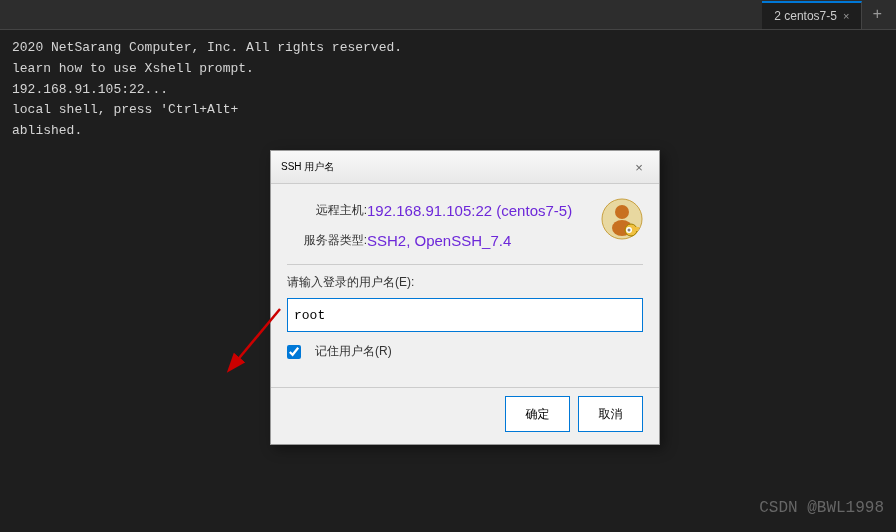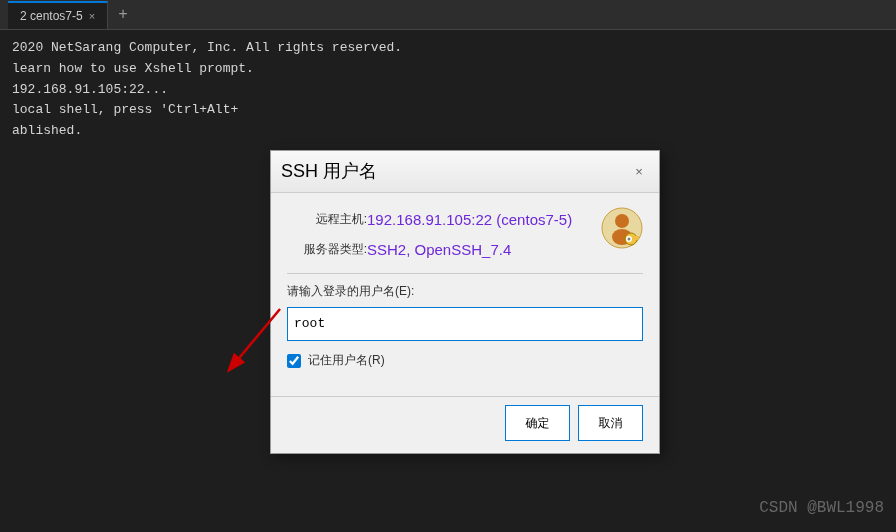--- a/index.html
+++ b/index.html
@@ -13,20 +13,21 @@
     }
 
     
     .title-bar {
       background: #2d2d2d;
       height: 30px;
       display: flex;
       align-items: center;
       padding: 9px 8px;
       border-bottom: 1px solid #444;
+      justify-content: flex-end;
     }
     .tab {
       background: #1e1e1e;
       color: #ccc;
       padding: 4px 12px;
       font-size: 12px;
       font-family: Arial, sans-serif;
       display: flex;
       align-items: center;
       gap: 6px;
@@ -73,21 +74,21 @@
     }
     .dialog-titlebar {
       background: linear-gradient(to bottom, #f8f8f8, #e8e8e8);
       padding: 6px 10px;
       display: flex;
       align-items: center;
       justify-content: space-between;
       border-bottom: 1px solid #ccc;
     }
     .dialog-title {
-      font-size: 18px;
+      font-size: 10px;
       font-weight: normal;
       color: #000;
     }
     .dialog-close-btn {
       width: 20px;
       height: 20px;
       background: none;
       border: 1px solid transparent;
       cursor: pointer;
       font-size: 13px;
@@ -138,21 +139,21 @@
       border: 1px solid #0078d7;
       background: white;
       outline: none;
       font-family: 'Courier New', Consolas, monospace;
       height: 26px;
     }
 
     .checkbox-row {
       display: flex;
       align-items: center;
-      gap: 7px;
+      gap: 14px;
       margin-top: 10px;
       margin-bottom: 14px;
     }
     .checkbox-row input[type=checkbox] {
       width: 14px;
       height: 14px;
       accent-color: #0078d7;
     }
     .checkbox-label {
       font-size: 12px;

